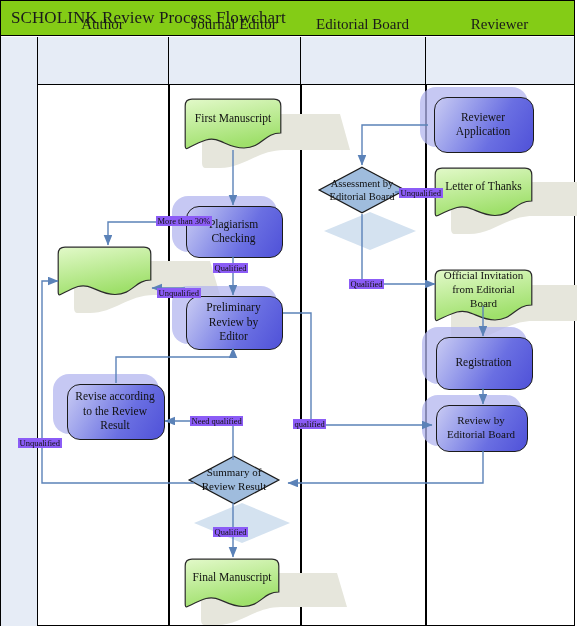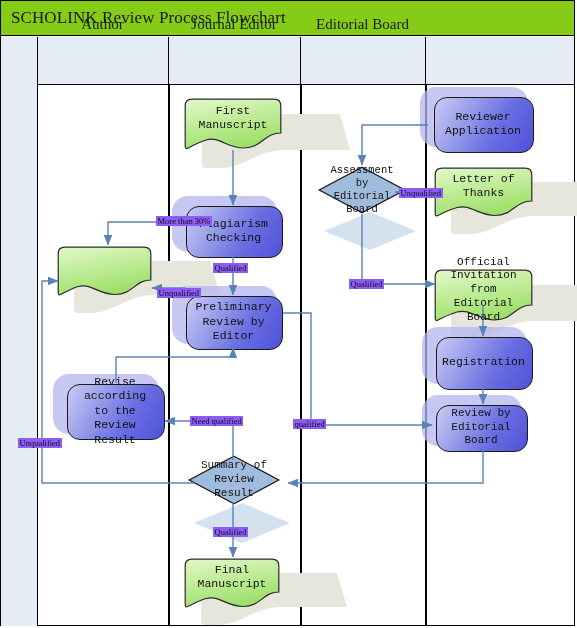--- a/index.html
+++ b/index.html
@@ -22,21 +22,21 @@
   .hdiv{position:absolute;top:36.5px;width:1px;height:48px;background:#000;}
 
   
   .gutter{position:absolute;left:1px;top:36.5px;width:36px;height:589px;background:#e6ecf6;}
 
   
   .vdiv{position:absolute;width:1.5px;background:#000;top:84.5px;height:541px;}
   .vdiv.thin{width:1px;background:#000;}
 
   
-  .node{position:absolute;box-sizing:border-box;font-family:Liberation Mono, monospace;}
+  .node{position:absolute;box-sizing:border-box;}
   .node .label{position:absolute;left:0;top:0;width:100%;height:100%;
                display:flex;align-items:center;justify-content:center;text-align:center;
                font-size:11.5px;line-height:1.25;color:#111;padding:0 7px;box-sizing:border-box;z-index:4;}
 
   
   .proc .glow{position:absolute;left:-14px;top:-10px;width:calc(100% + 10px);height:calc(100% + 6px);
               border-radius:16px;background:#b3b6ef;opacity:.75;z-index:1;}
   .proc .box{position:absolute;left:0;top:0;width:100%;height:100%;border-radius:13px;
              border:1.3px solid #1b1b1b;z-index:2;
              background:linear-gradient(120deg,#c9cbf3 0%,#9ea3ec 28%,#6a6fe2 62%,#4f51d8 100%);}
@@ -64,20 +64,21 @@
   <div class="frame"></div>
 
   <div class="titlebar">
     <div class="txt">SCHOLINK Review Process Flowchart</div>
   </div>
 
   <div class="headband"></div>
   <div class="hcell" style="left:37px;width:131px;">Author</div>
   <div class="hcell" style="left:168px;width:132px;">Journal Editor</div>
   <div class="hcell" style="left:300px;width:125px;">Editorial Board</div>
+  <div class="hcell" style="left:425px;width:149px;">Reviewer</div>
 
   <div class="hdiv" style="left:37px;"></div>
   <div class="hdiv" style="left:168px;"></div>
   <div class="hdiv" style="left:300px;"></div>
   <div class="hdiv" style="left:425px;"></div>
 
   <div class="gutter"></div>
   <div class="vdiv thin" style="left:37px;"></div>
   <div class="vdiv" style="left:168px;"></div>
   <div class="vdiv" style="left:300px;"></div>

